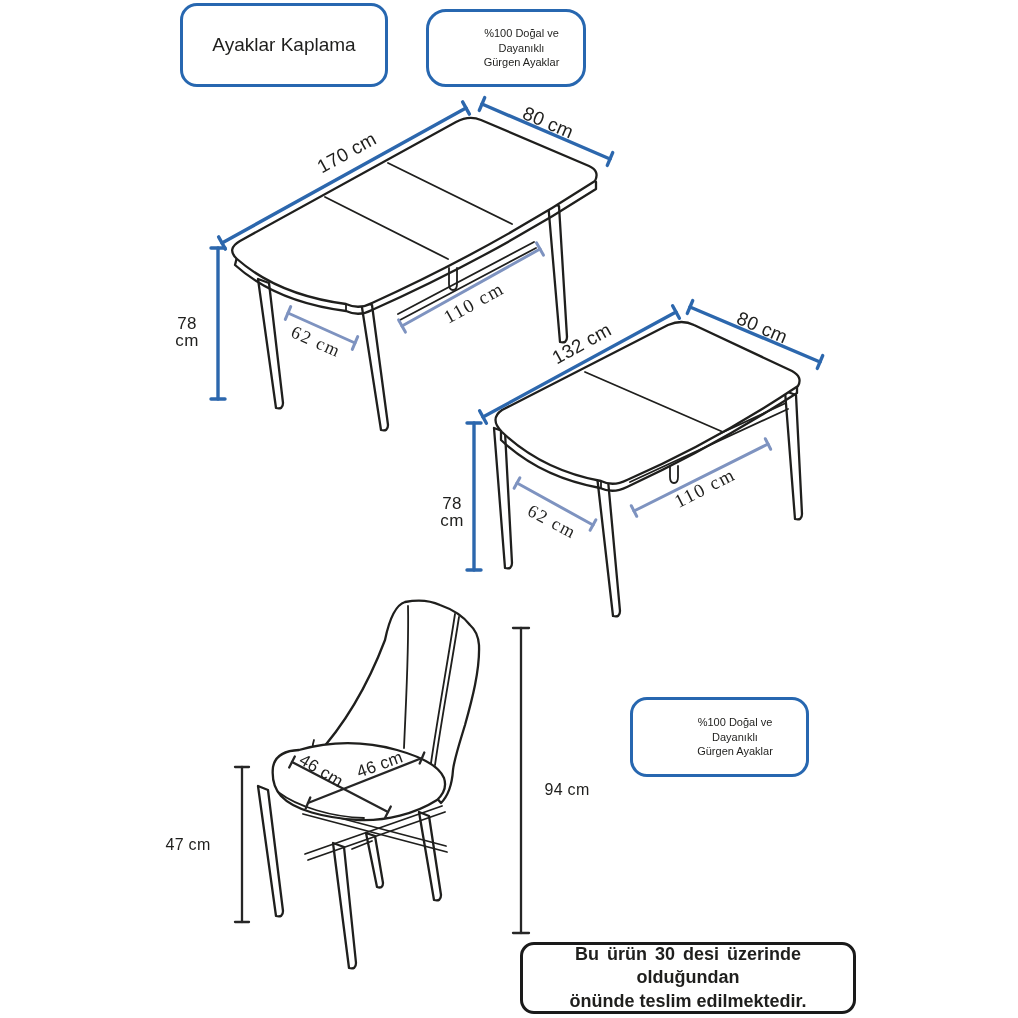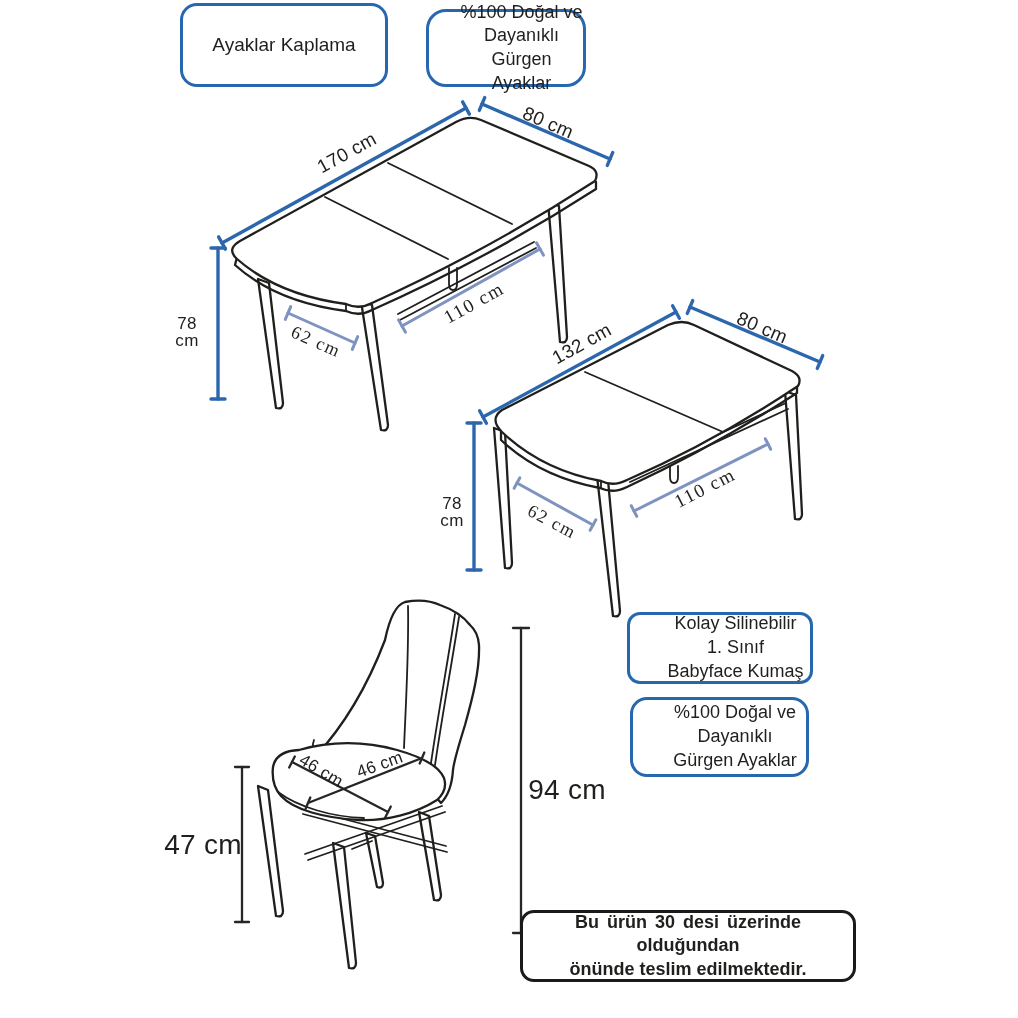--- a/index.html
+++ b/index.html
@@ -23,34 +23,34 @@
   .dim-b{stroke:var(--dimension-blue);stroke-width:3.4;fill:none;stroke-linecap:round;}
   .dim-l{stroke:var(--inner-blue);stroke-width:3;fill:none;stroke-linecap:round;}
   .dim-k{stroke:#262626;stroke-width:2.3;fill:none;stroke-linecap:round;}
   
   .dim-label{
     position:absolute;white-space:nowrap;
     transform:translate(-50%,-50%) rotate(var(--rot,0deg));
     font-size:19px;letter-spacing:.3px;
   }
   .serif{font-family:"Liberation Serif",serif;letter-spacing:1.6px;font-size:19px;}
-  .big{font-size:28px;}
+  .big{font-size:16px;}
   .dim-stack{
     position:absolute;transform:translate(-50%,-50%);
     text-align:center;font-size:17px;line-height:17px;letter-spacing:.3px;
   }
   
   .info-box{
     position:absolute;background:#fff;border:3px solid var(--box-blue);
     border-radius:17px;display:flex;flex-direction:column;justify-content:center;
     align-items:center;text-align:center;box-sizing:border-box;line-height:1.32;
   }
   .info-box.dark{border-color:var(--box-dark);border-radius:14px;}
   .fs19{font-size:19px;}
-  .fs17{font-size:18px;padding-left:31px;}
+  .fs17{font-size:11px;padding-left:31px;}
   .shipping{font-size:18px;font-weight:bold;line-height:1.3;}
   .shipping .bl:first-child{word-spacing:3px;}
 </style>
 </head>
 <body>
 
 <div class="canvas">
 
   <svg width="1018" height="1018" viewBox="0 0 1018 1018">
 
@@ -180,33 +180,28 @@
   <div class="info-box fs19" style="left:180px;top:3px;width:208px;height:84px;">
     <div class="bl">Ayaklar Kaplama</div>
   </div>
 
   <div class="info-box fs17" style="left:426px;top:9px;width:160px;height:78px;border-radius:20px;">
     <div class="bl">%100 Doğal ve</div>
     <div class="bl">Dayanıklı</div>
     <div class="bl">Gürgen Ayaklar</div>
   </div>
 
-  <div class="info-box fs17" style="left:627px;top:612px;width:186px;height:72px;border-radius:13px;">
-    <div class="bl">Kolay Silinebilir</div>
-    <div class="bl">1. Sınıf</div>
-    <div class="bl">Babyface Kumaş</div>
-  </div>
 
   <div class="info-box fs17" style="left:630px;top:697px;width:179px;height:80px;">
     <div class="bl">%100 Doğal ve</div>
     <div class="bl">Dayanıklı</div>
     <div class="bl">Gürgen Ayaklar</div>
   </div>
 
-  <div class="info-box dark shipping" style="left:520px;top:910px;width:336px;height:72px;">
+  <div class="info-box dark shipping" style="left:520px;top:942px;width:336px;height:72px;">
     <div class="bl">Bu ürün 30 desi üzerinde olduğundan</div>
     <div class="bl">önünde teslim edilmektedir.</div>
   </div>
 
   <div class="dim-label" style="left:347px;top:153px;--rot:-29deg;">170 cm</div>
   <div class="dim-label" style="left:548px;top:123px;--rot:23deg;">80 cm</div>
   <div class="dim-stack" style="left:187px;top:332px;">
     <div>78</div>
     <div>cm</div>
   </div>
@@ -217,16 +212,16 @@
   <div class="dim-label" style="left:762px;top:328px;--rot:23deg;">80 cm</div>
   <div class="dim-stack" style="left:452px;top:512px;">
     <div>78</div>
     <div>cm</div>
   </div>
   <div class="dim-label serif" style="left:705px;top:488px;--rot:-27deg;">110 cm</div>
   <div class="dim-label serif" style="left:552px;top:522px;--rot:28deg;font-size:18px;">62 cm</div>
 
   <div class="dim-label" style="left:321px;top:771px;--rot:31deg;font-size:17px;">46 cm</div>
   <div class="dim-label" style="left:380px;top:765px;--rot:-20deg;font-size:17px;">46 cm</div>
-  <div class="dim-label big" style="left:203px;top:845px;">47 cm</div>
+  <div class="dim-label big" style="left:188px;top:845px;">47 cm</div>
   <div class="dim-label big" style="left:567px;top:790px;">94 cm</div>
 
 </div>
 
 </body></html>

